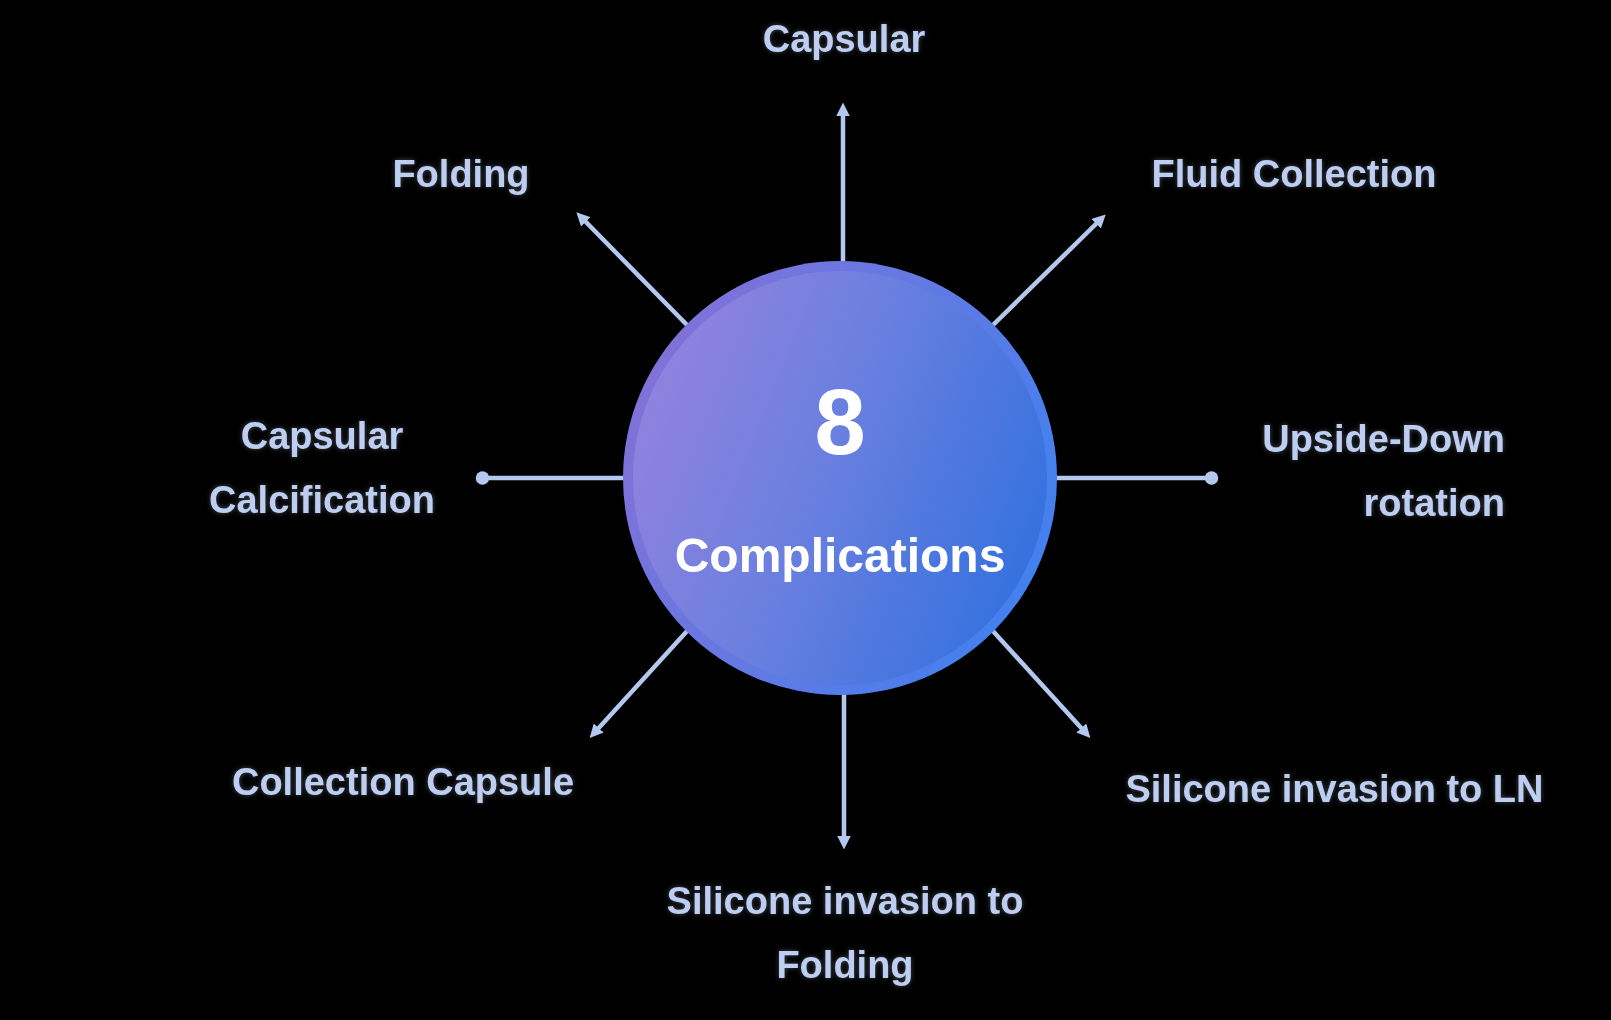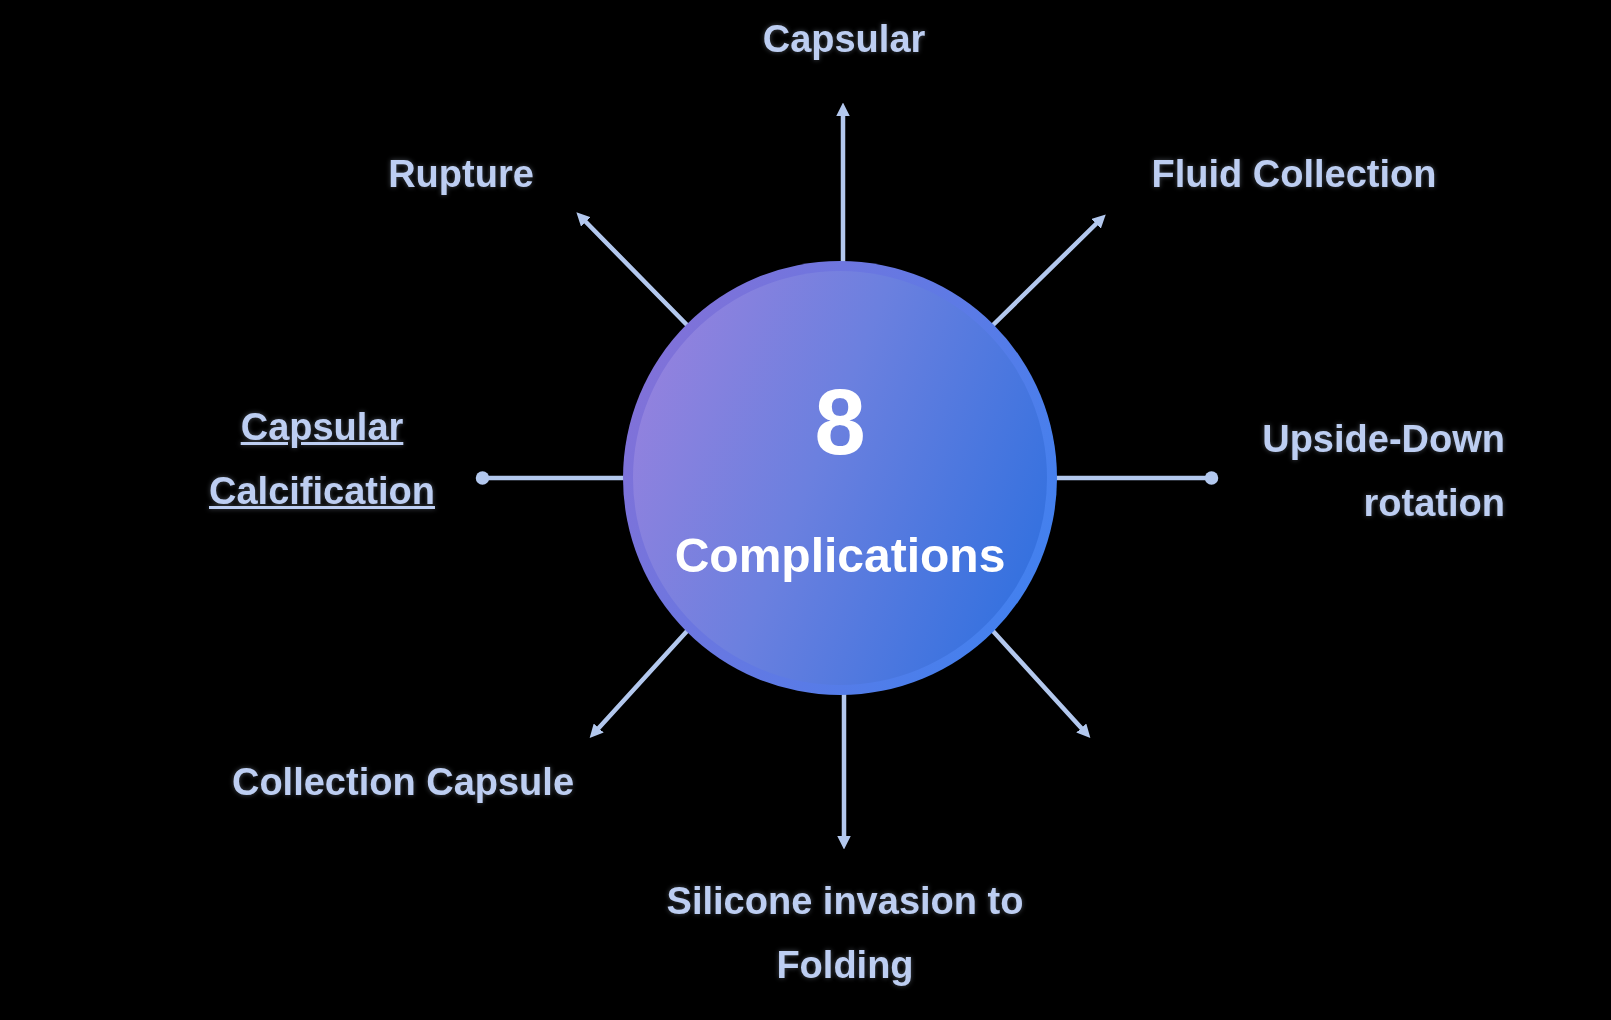--- a/index.html
+++ b/index.html
@@ -52,21 +52,21 @@
     font-size:38px;font-weight:700;line-height:64px;
     text-align:center;
     text-shadow:0 0 5px rgba(125,135,150,0.55);
   }
   .lbl-top          {left:684px;  top:7px;   width:320px;}
   .lbl-top-right    {left:1094px; top:142px; width:400px;}
   .lbl-right        {left:1225px; top:407px; width:280px; text-align:right;}
   .lbl-bottom-right {left:1112px; top:757px; width:445px;}
   .lbl-bottom       {left:630px;  top:869px; width:430px;}
   .lbl-bottom-left  {left:213px;  top:750px; width:380px;}
-  .lbl-left         {left:192px;  top:395px; width:260px;text-decoration:underline;}
+  .lbl-left         {left:192px;  top:404px; width:260px;}
   .lbl-top-left     {left:311px;  top:142px; width:300px;}
 </style>
 </head>
 <body>
 
 <div class="canvas">
 
   <svg class="arrow-layer" viewBox="0 0 1611 1020" xmlns="http://www.w3.org/2000/svg">
     <defs>
       <marker id="ah-tri" viewBox="0 0 10 10" refX="3" refY="5" markerWidth="3" markerHeight="3" orient="auto">
@@ -89,18 +89,19 @@
   <div class="hub-outer">
     <div class="hub-inner">
       <div class="hub-number">8</div>
       <div class="hub-label">Complications</div>
     </div>
   </div>
 
   <div class="spoke-label lbl-top">Capsular</div>
   <div class="spoke-label lbl-top-right">Fluid Collection</div>
   <div class="spoke-label lbl-right">Upside-Down rotation</div>
+  <div class="spoke-label lbl-bottom-right">Silicone invasion to LN</div>
   <div class="spoke-label lbl-bottom">Silicone invasion to Folding</div>
   <div class="spoke-label lbl-bottom-left">Collection Capsule</div>
   <div class="spoke-label lbl-left">Capsular Calcification</div>
-  <div class="spoke-label lbl-top-left">Rupture</div>
+  <div class="spoke-label lbl-top-left">Folding</div>
 
 </div>
 
 </body></html>

